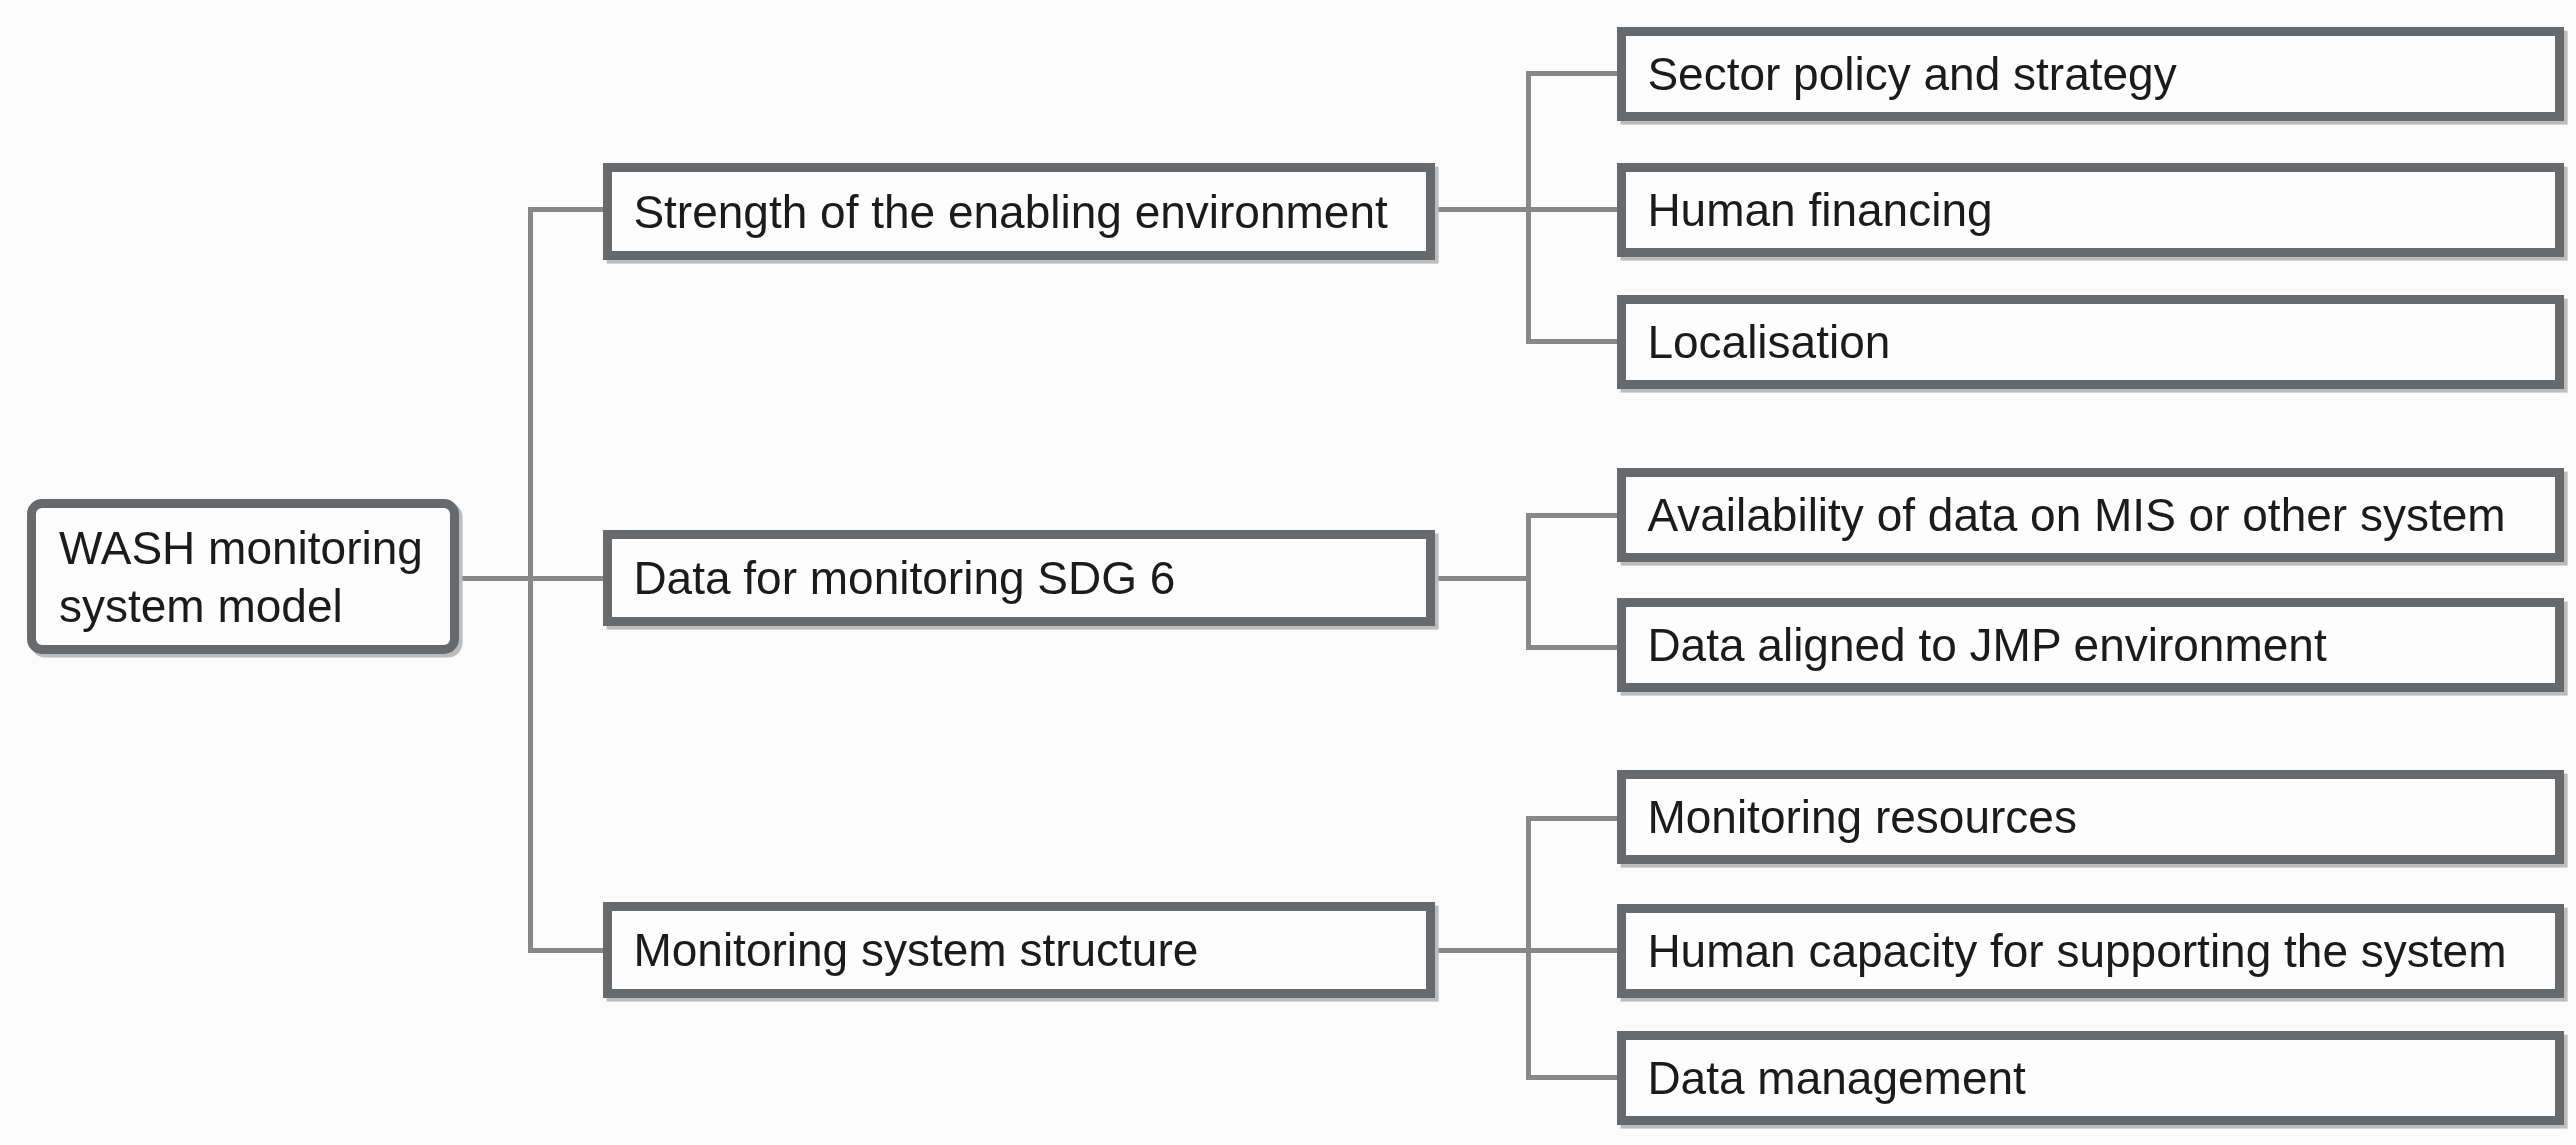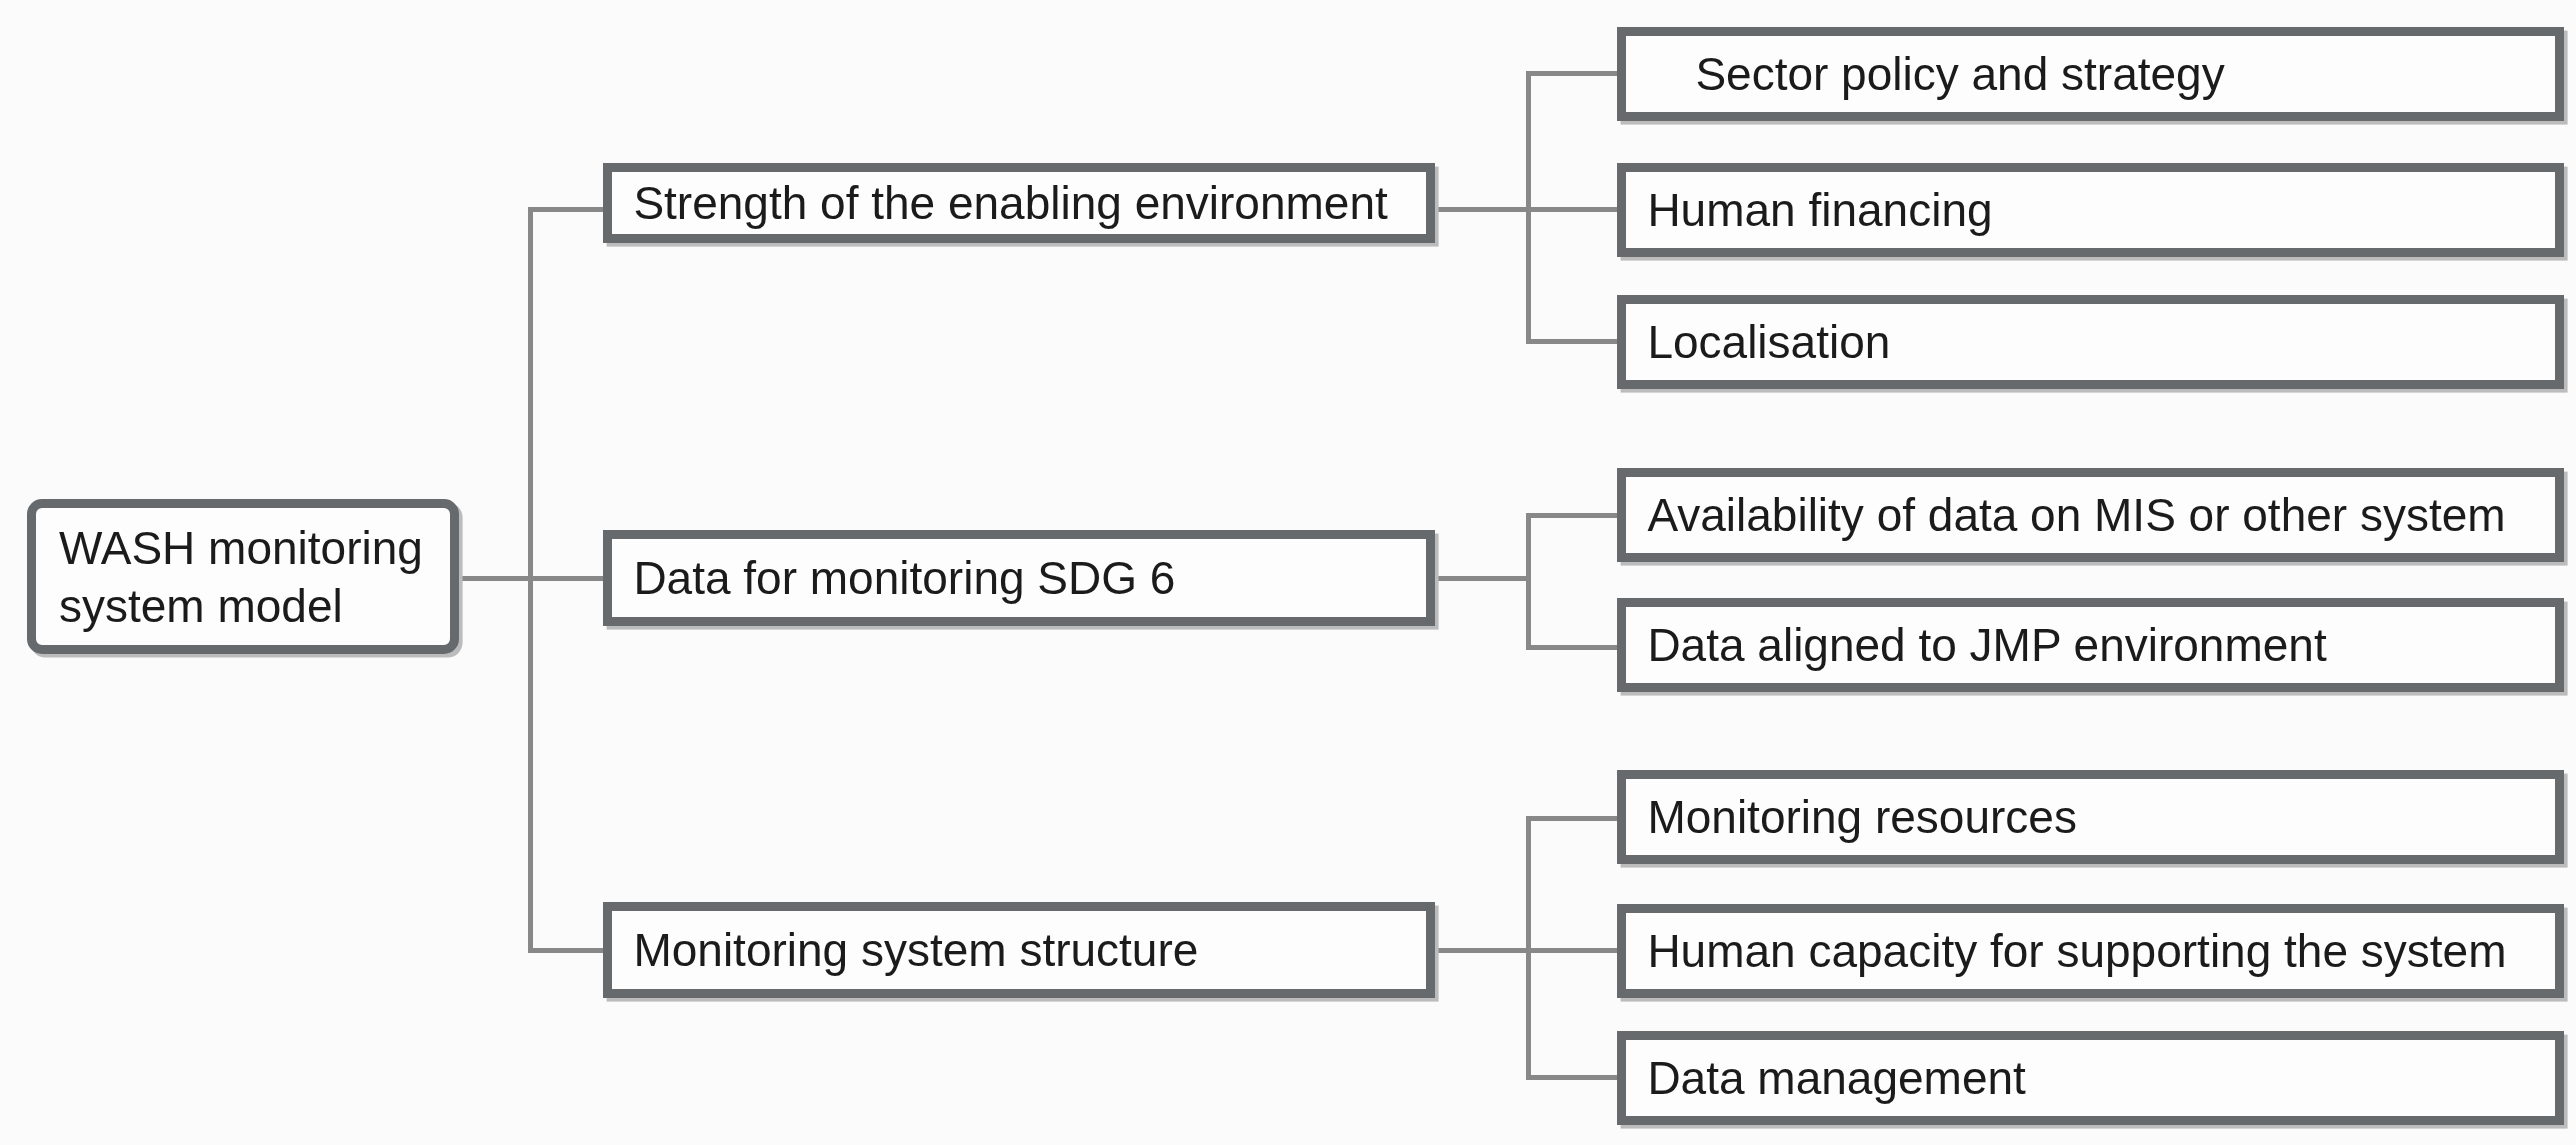--- a/index.html
+++ b/index.html
@@ -60,31 +60,31 @@
 
   <div class="hline" style="left:1434px; top:948px; width:183px;"></div>
   <div class="vline" style="left:1526px; top:816px; height:263px;"></div>
   <div class="hline" style="left:1526px; top:816px; width:91px;"></div>
   <div class="hline" style="left:1526px; top:1075px; width:91px;"></div>
 
   <div class="node root" style="left:27px; top:499px; width:432px; height:155px;border-radius:15px;">
     <span class="label">WASH monitoring system model</span>
   </div>
 
-  <div class="node" style="left:603px; top:163px; width:832px; height:80px;">
+  <div class="node" style="left:603px; top:163px; width:832px; height:97px;">
     <span class="label">Strength of the enabling environment</span>
   </div>
   <div class="node" style="left:603px; top:530px; width:832px; height:96px;">
     <span class="label">Data for monitoring SDG 6</span>
   </div>
   <div class="node" style="left:603px; top:902px; width:832px; height:96px;">
     <span class="label">Monitoring system structure</span>
   </div>
 
-  <div class="node" style="left:1617px; top:27px; width:947px; height:94px;padding-left:48px;">
+  <div class="node" style="left:1617px; top:27px; width:947px; height:94px;">
     <span class="label">Sector policy and strategy</span>
   </div>
   <div class="node" style="left:1617px; top:163px; width:947px; height:94px;">
     <span class="label">Human financing</span>
   </div>
   <div class="node" style="left:1617px; top:468px; width:947px; height:94px;">
     <span class="label">Availability of data on MIS or other system</span>
   </div>
 
   <div class="node" style="left:1617px; top:295px; width:947px; height:94px;">

